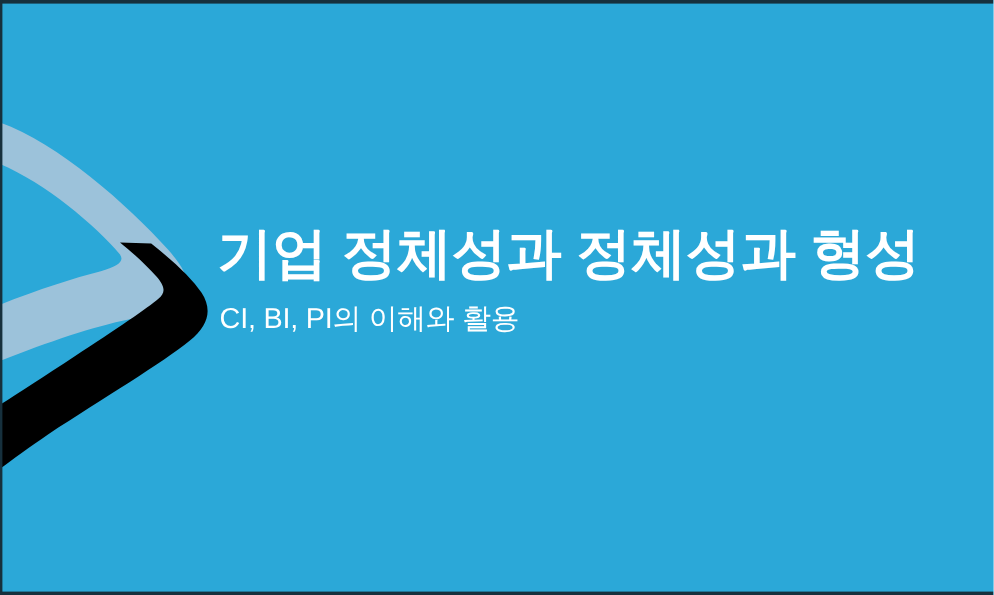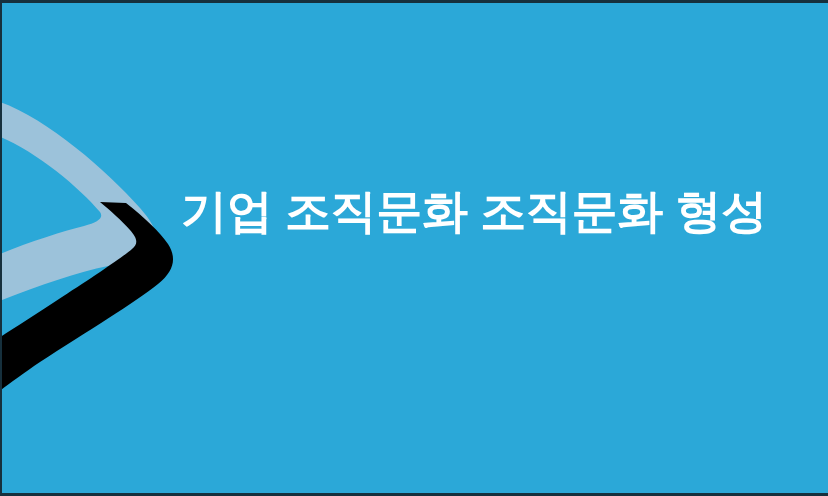--- a/index.html
+++ b/index.html
@@ -103,20 +103,21 @@
              C 18 377, -2 392, -12 400
              L -12 345
              C 2 336, 30 318, 62 297
              C 96 275, 124 256, 132 249
              C 138 244, 138 239, 130 230
              C 122 221, 110 210, 100 202
              Z" fill="#000000"></path>
   </svg>
 
   <div class="title-block">
-    <h1 class="slide-title">기업 조직문화 조직문화 형성</h1>
+    <h1 class="slide-title">기업 정체성과 정체성과 형성</h1>
+    <p class="slide-subtitle">CI, BI, PI의 이해와 활용</p>
   </div>
 
   <div class="edge edge-top"></div>
   <div class="edge edge-left"></div>
   <div class="edge edge-bottom"></div>
 
 </div>
 
 </body></html>

